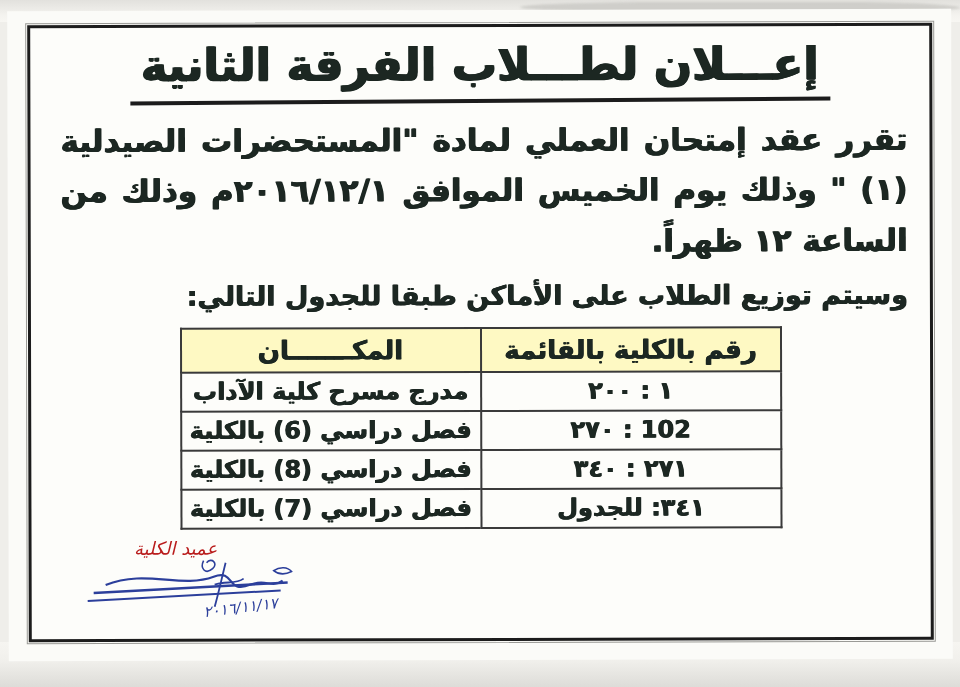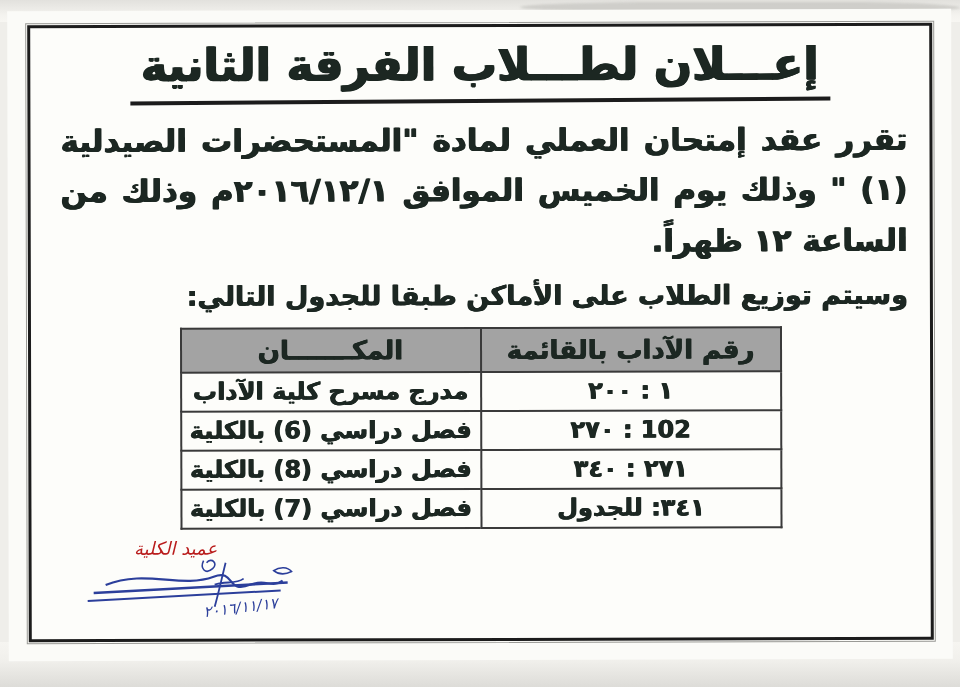--- a/index.html
+++ b/index.html
@@ -70,21 +70,21 @@
     direction:rtl;
   }
   table.seating th, table.seating td {
     border:2px solid #3a3a3a;
     text-align:center;
     font-weight:bold;
     color:#1c2722;
     text-shadow:0.5px 0 0 currentColor, -0.5px 0 0 currentColor;
   }
   table.seating th {
-    background:#a3a3a3;
+    background:#fef9c3;
     font-size:26px;
     width:300px;
     padding:6px 4px;
   }
   table.seating td {
     background:#fdfdfa;
     font-size:24px;
     padding:3px 4px;
     height:39px;
   }
@@ -129,21 +129,21 @@
     <div class="title">إعـــلان لطـــلاب الفرقة الثانية</div>
     <div class="title-rule"></div>
 
     <div class="body-par">تقرر عقد إمتحان العملي لمادة "المستحضرات الصيدلية (١) " وذلك يوم الخميس الموافق ٢٠١٦/١٢/١م وذلك من الساعة ١٢ ظهراً.</div>
 
     <div class="note-par">وسيتم توزيع الطلاب على الأماكن طبقا للجدول التالي:</div>
 
     <table class="seating">
       <thead>
         <tr>
-          <th>رقم الآداب بالقائمة</th>
+          <th>رقم بالكلية بالقائمة</th>
           <th>المكـــــــان</th>
         </tr>
       </thead>
       <tbody>
         <tr>
           <td>١ : ٢٠٠</td>
           <td>مدرج مسرح كلية الآداب</td>
         </tr>
         <tr>
           <td>102 : ٢٧٠</td>

